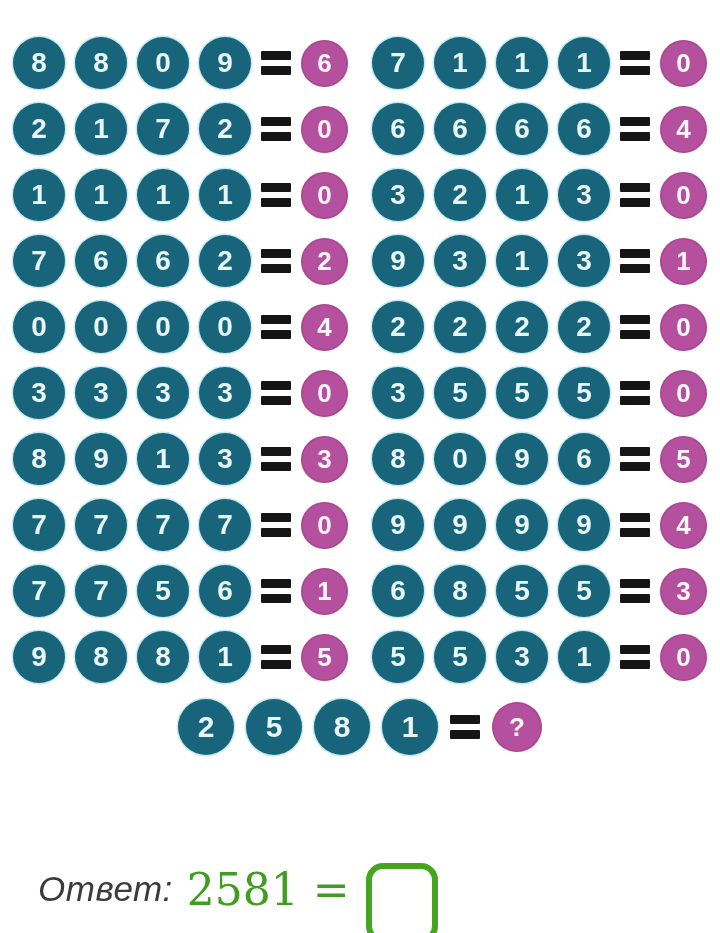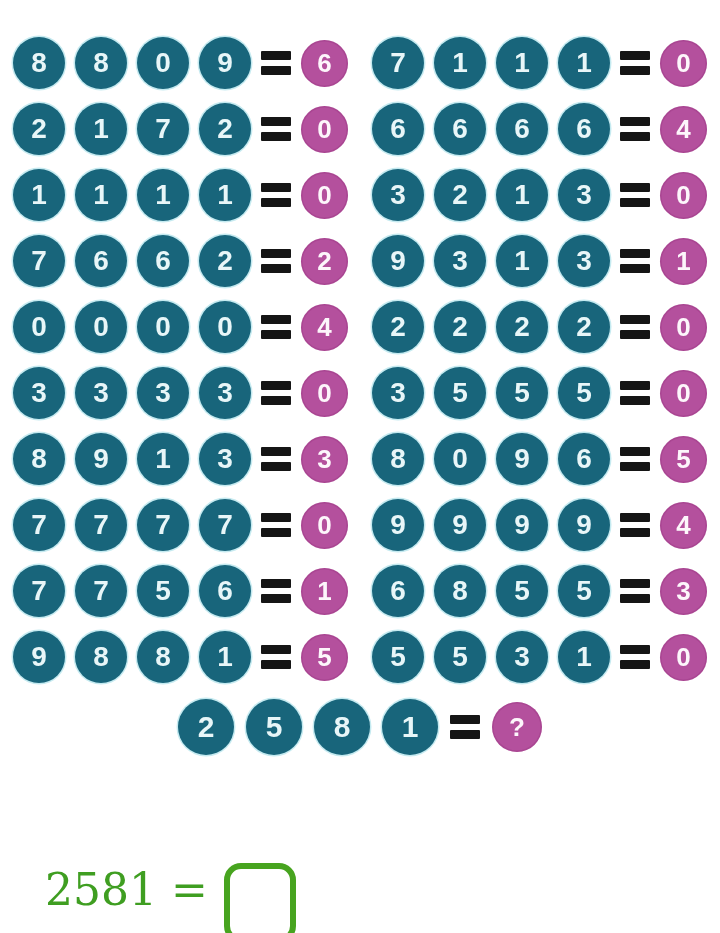--- a/index.html
+++ b/index.html
@@ -83,21 +83,21 @@
   .answer-label {
     font-style: italic;
     color: var(--label);
     font-size: 35px;
     letter-spacing: 0.5px;
   }
   .answer-expr {
     font-family: "DejaVu Serif", serif;
     color: var(--green);
     font-size: 44px;
-    margin-left: 7px;
+    margin-left: 14px;
   }
   .answer-eq {
     font-family: "DejaVu Serif", serif;
     color: var(--green);
     font-size: 44px;
     margin-left: 14px;
   }
   .answer-box {
     width: 72px;
     height: 80px;
@@ -363,16 +363,17 @@
       <span class="circle teal">1</span>
       <span class="eqsign">
         <i></i>
         <i></i>
       </span>
       <span class="circle magenta">?</span>
     </div>
   </div>
 
 <div id="answer-bar">
+  <span class="answer-label">Ответ:</span>
   <span class="answer-expr">2581</span>
   <span class="answer-eq">=</span>
   <span class="answer-box"></span>
 </div>
 
 </body></html>

